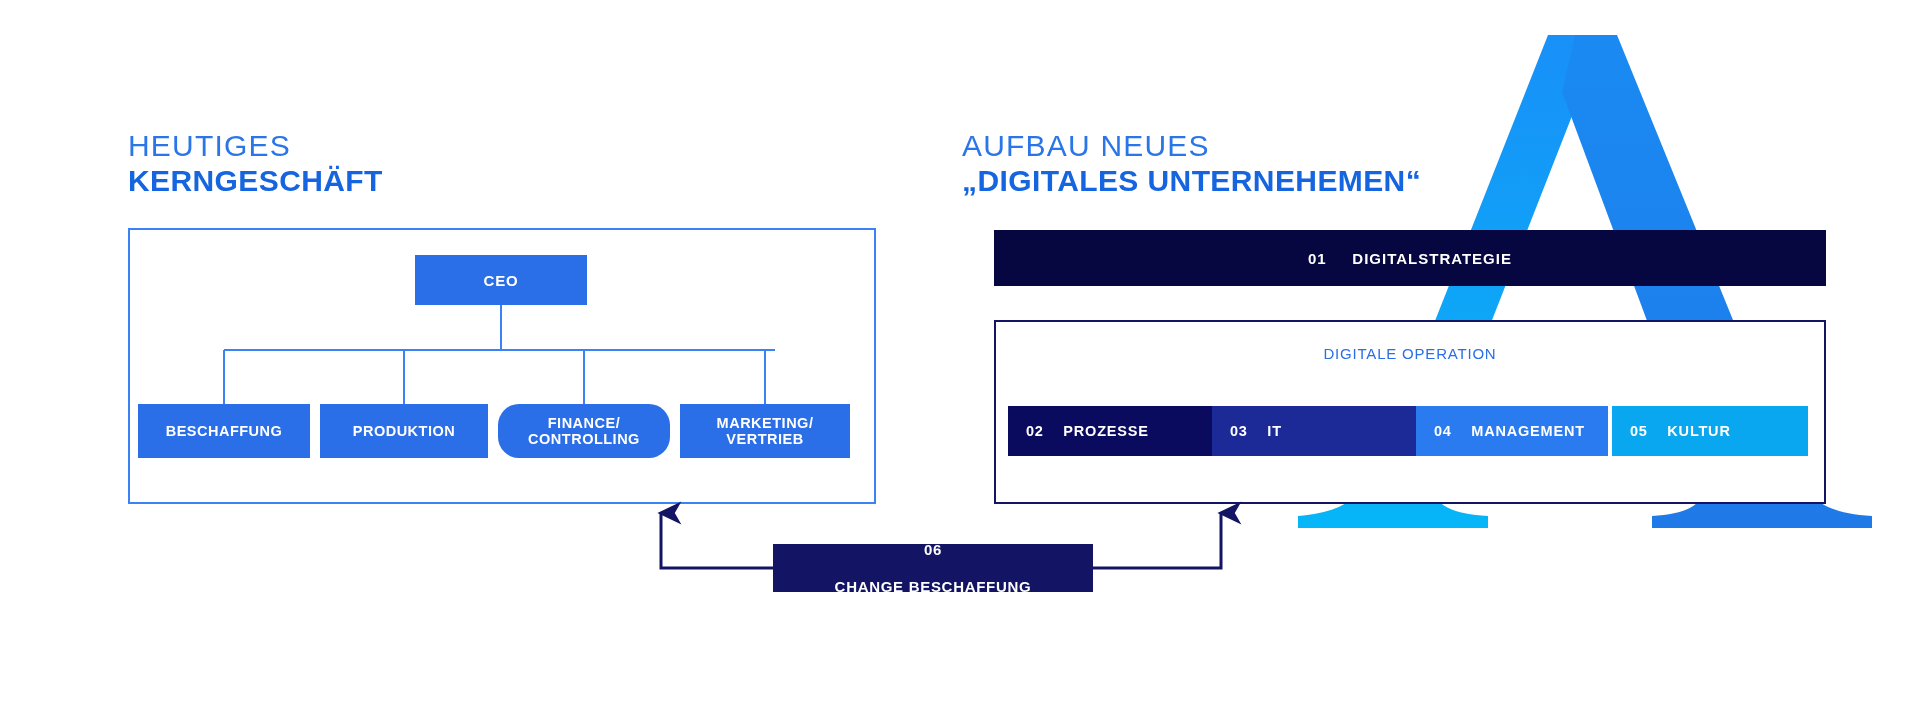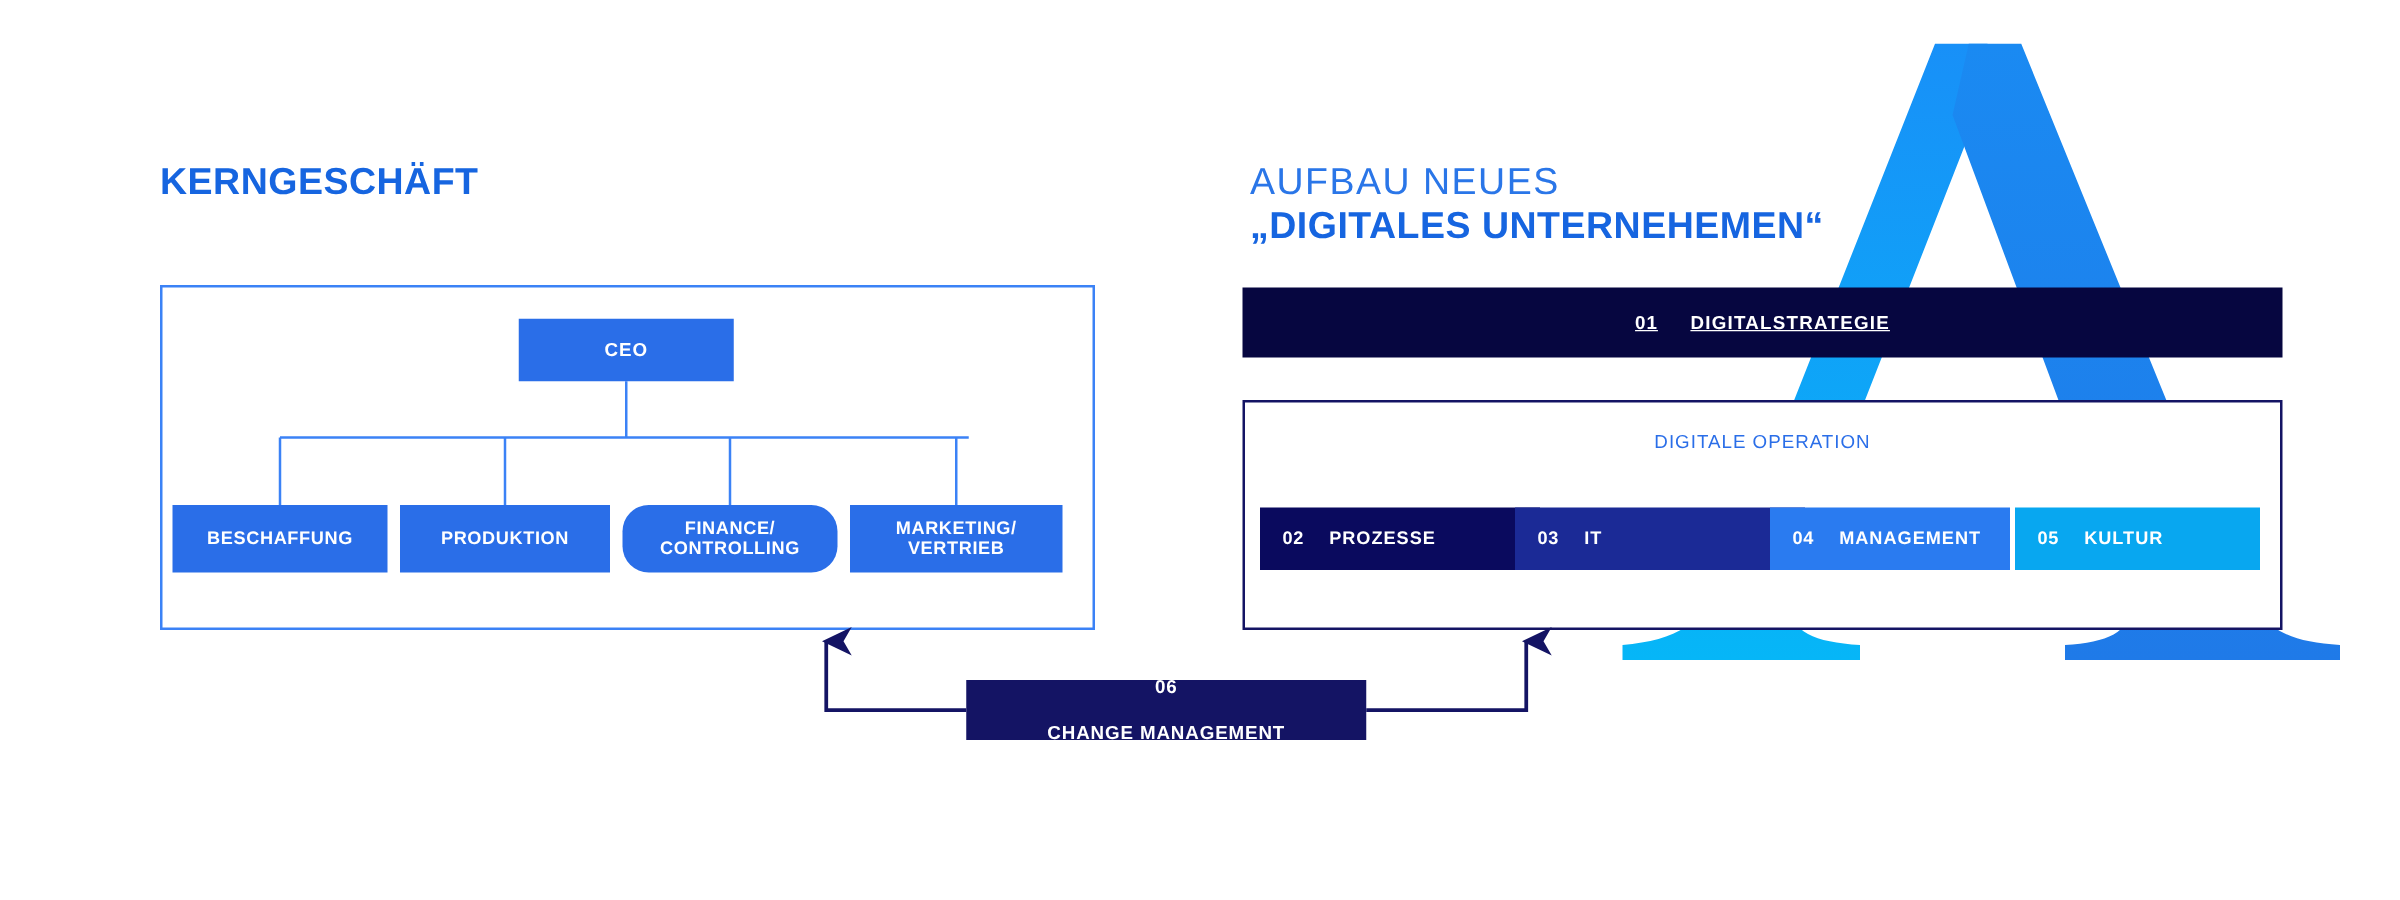--- a/index.html
+++ b/index.html
@@ -36,21 +36,21 @@
   }
   .heading .line2 {
     font-size:30px;
     font-weight:700;
     letter-spacing:0.4px;
     color:#1665e0;
     line-height:1.18;
     white-space:nowrap;
   }
   #heading-left  { left:128px; top:128px; }
-  #heading-right { left:1000px; top:128px; }
+  #heading-right { left:962px; top:128px; }
 
   
   .panel { position:absolute; background:transparent; z-index:2; }
   #panel-left {
     left:128px; top:228px;
     width:748px; height:276px;
     border:2px solid #3b82f6;
     background:#ffffff;
   }
   #panel-right {
@@ -99,21 +99,20 @@
   
   #strategy-bar {
     position:absolute;
     left:994px; top:230px;
     width:832px; height:56px;
     background:#060640;
     color:#ffffff;
     display:flex; align-items:center; justify-content:center;
     gap:26px;
     z-index:4;
-    text-decoration:underline;
   }
   #strategy-bar .num { font-size:15px; font-weight:700; letter-spacing:0.8px; }
   #strategy-bar .lbl { font-size:15px; font-weight:700; letter-spacing:1.0px; }
 
   
   #operation-label {
     position:absolute;
     left:994px; top:345px;
     width:832px;
     text-align:center;
@@ -183,20 +182,21 @@
     </defs>
 
     <path d="M 300 5 L 258 5 L 90 430 C 72 470 52 482 8 486 L 8 498 L 198 498 L 198 486
              C 150 483 132 470 148 428 L 300 40 Z" fill="url(#agradL)"></path>
 
     <path d="M 285 5 L 327 5 L 500 430 C 518 472 536 483 582 486 L 582 498 L 362 498 L 362 486
              C 408 483 424 470 408 428 L 272 62 Z" fill="url(#agradR)"></path>
   </svg>
 
   <div class="heading" id="heading-left">
+    <div class="line1">HEUTIGES</div>
     <div class="line2">KERNGESCHÄFT</div>
   </div>
 
   <div class="heading" id="heading-right">
     <div class="line1">AUFBAU NEUES</div>
     <div class="line2">„DIGITALES UNTERNEHEMEN“</div>
   </div>
 
   <div class="panel" id="panel-left"></div>
 
@@ -261,16 +261,16 @@
     <g stroke="#141464" stroke-width="3" fill="none">
 
       <path d="M 773 568 L 661 568 L 661 513" marker-end="url(#arrowUp)"></path>
 
       <path d="M 1093 568 L 1221 568 L 1221 513" marker-end="url(#arrowUp)"></path>
     </g>
   </svg>
 
   <div id="change-box">
     <span class="num">06</span>
-    <span class="lbl">CHANGE MANAGEMENT</span>
+    <span class="lbl">CHANGE BESCHAFFUNG</span>
   </div>
 
 </div>
 
 </body></html>

